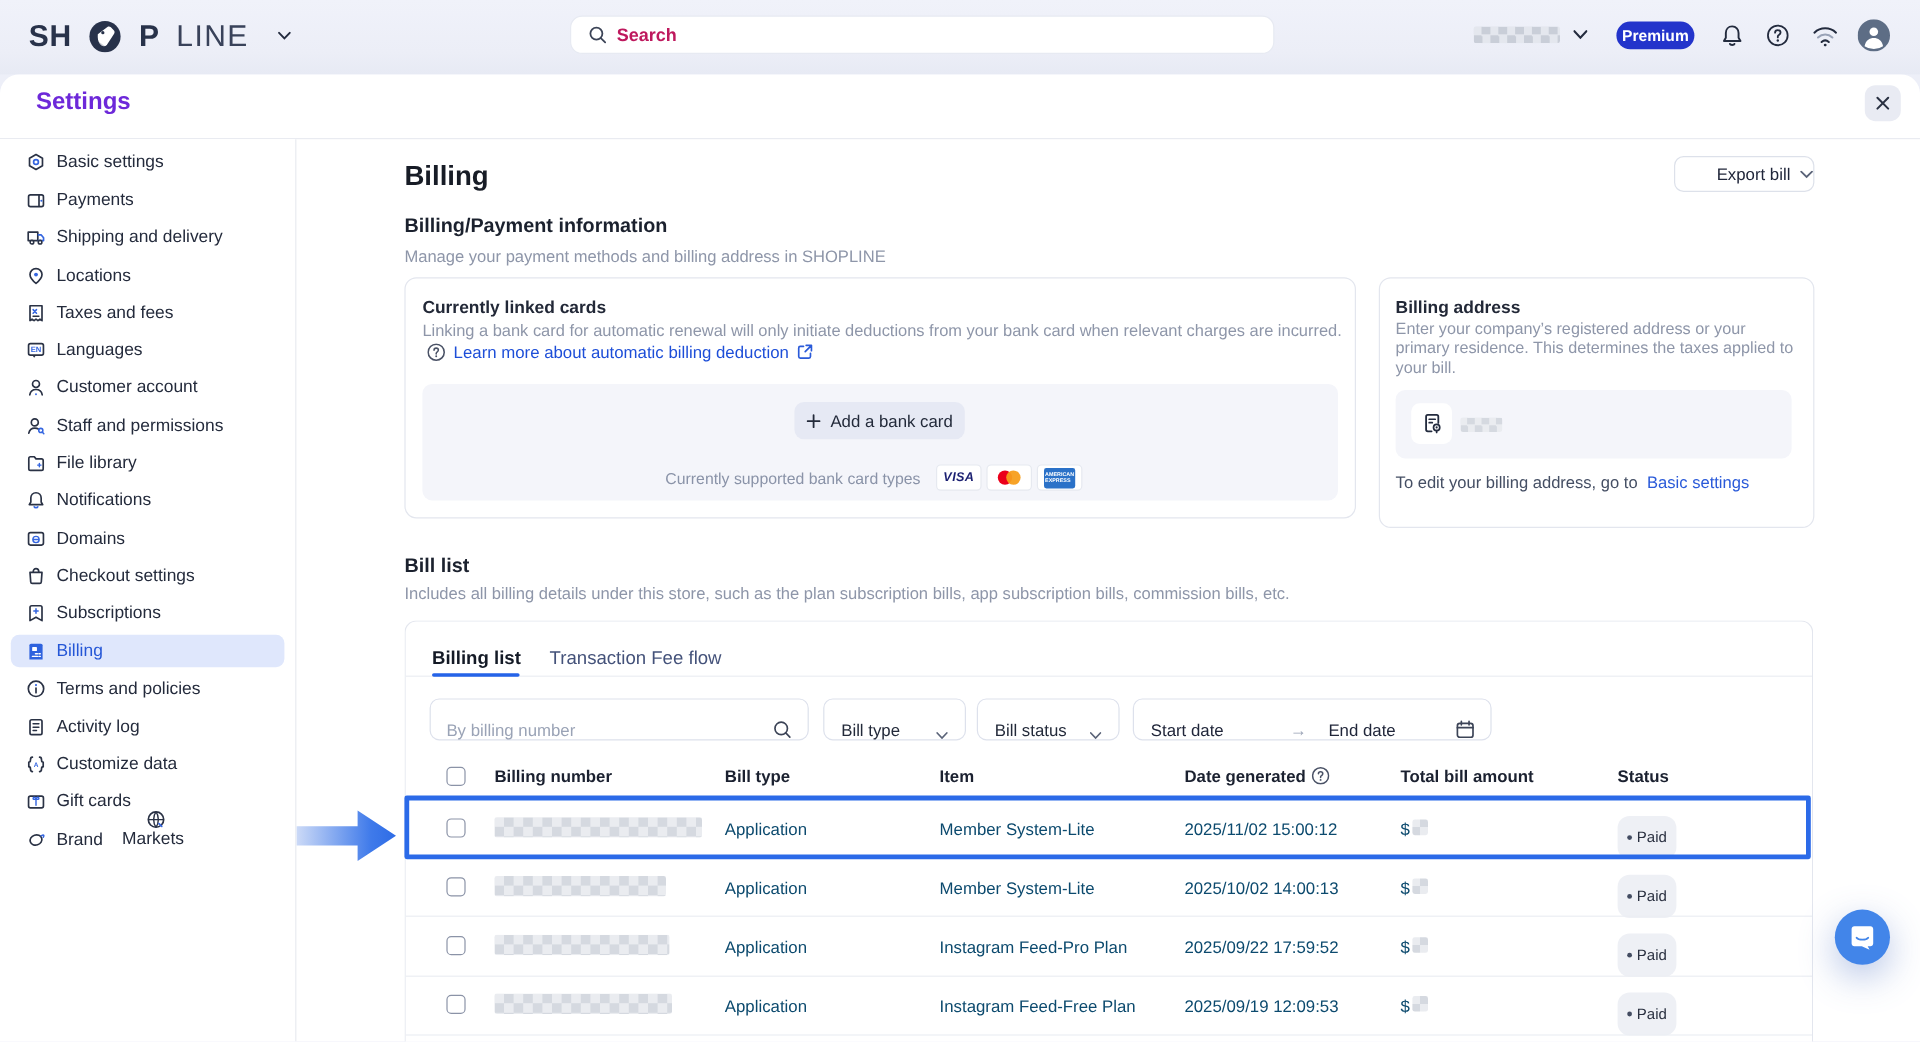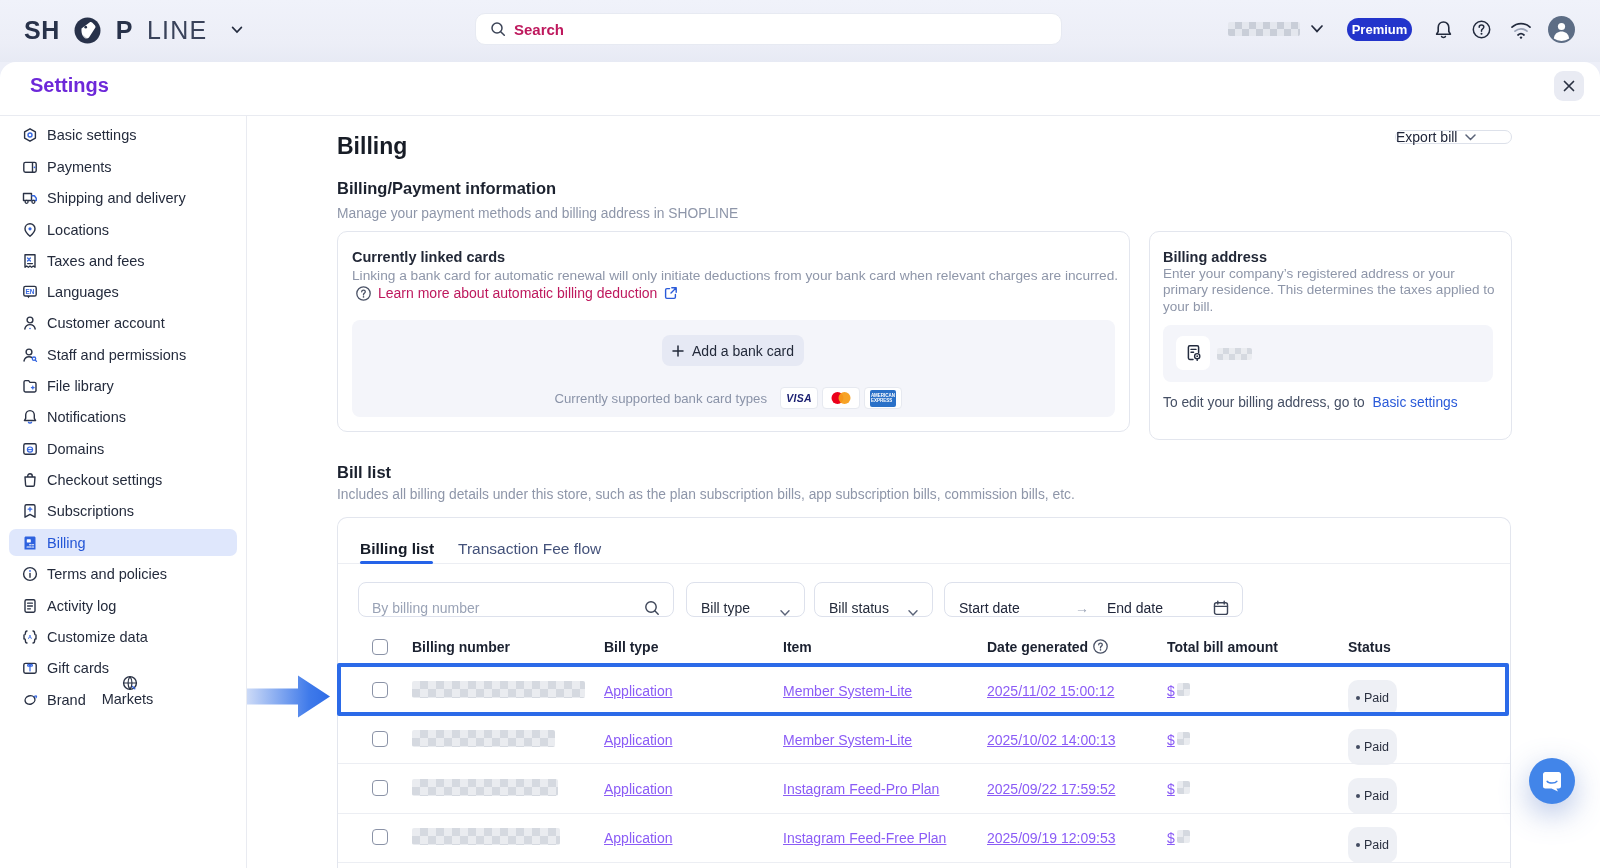--- a/index.html
+++ b/index.html
@@ -30,28 +30,28 @@
 .sitem { position:absolute; left:9px; width:228px; height:27px; display:flex; align-items:center; border-radius:7px; }
 .sitem svg { margin-left:13px; flex:none; }
 .sitem span { margin-left:9px; font-size:14.5px; font-weight:500; color:#242b3c; white-space:nowrap; }
 .sitem.sel { background:#dfe7fc; }
 .sitem.sel span { color:#2456d6; }
 
 
 .card { position:absolute; background:#fff; border:1px solid #e3e6ee; border-radius:10px; }
 .graybox { position:absolute; background:#f4f5fa; border-radius:8px; }
 h1.billing { position:absolute; left:337px; top:133px; font-size:23px; font-weight:bold; color:#171c26; }
-#exportbtn { position:absolute; left:1395px; top:130px; width:117px; height:14px; background:#fff; border:1px solid #dde1ea; border-radius:8px; display:flex; align-items:center; justify-content:flex-start; gap:8px; font-size:14px; color:#20263a; }
+#exportbtn { position:absolute; left:1395px; top:130px; width:117px; height:30px; background:#fff; border:1px solid #dde1ea; border-radius:8px; display:flex; align-items:center; justify-content:flex-end; gap:8px; font-size:14px; color:#20263a; }
 .sechead { position:absolute; font-size:16.5px; font-weight:bold; color:#1b212e; }
 .subtext { position:absolute; font-size:13.8px; color:#8e96a9; }
 .cardtitle { position:absolute; font-size:14.5px; font-weight:bold; color:#222837; }
 
 
 .thead { position:absolute; font-size:14px; font-weight:bold; color:#1b2130; }
-.tcell { position:absolute; font-size:14px; color:#8b5cf6;text-decoration:underline; }
+.tcell { position:absolute; font-size:14px; color:#0c4a6e; }
 .cb { position:absolute; width:16px; height:16px; border:1.5px solid #8b93a7; border-radius:4px; background:#fff; }
 .rowline { position:absolute; left:338px; width:1172px; height:1px; background:#eceef3; }
 .pill { position:absolute; width:49px; height:36px; background:#eef0f5; border-radius:10px; display:flex; align-items:center; justify-content:center; gap:4px; font-size:12.5px; color:#2a3040; }
 .pill i { width:4px; height:4px; border-radius:2px; background:#434c61; }
 .fselect { position:absolute; height:35px; border:1px solid #dde1ec; border-radius:8px; background:#fff; display:flex; align-items:flex-end; font-size:14px; }
 </style>
 </head>
 <body>
 
 <div id="topbar"></div>
@@ -275,21 +275,21 @@
 
 <div class="card" style="left:337px; top:231px; width:793px; height:201px;"></div>
 <div class="cardtitle" style="left:352px; top:249px;">Currently linked cards</div>
 <div class="subtext" style="left:352px; top:268px; font-size:13.7px;">Linking a bank card for automatic renewal will only initiate deductions from your bank card when relevant charges are incurred.</div>
 <div class="abs" style="left:356px; top:285px; display:flex; align-items:center; gap:7px;">
   <svg width="15" height="15" viewBox="0 0 15 15">
       <circle cx="7.5" cy="7.5" r="6.7" stroke="#4a5266" stroke-width="1.3" fill="none"></circle>
       <path d="M5.7 5.8 C5.7 4.8 6.5 4.1 7.5 4.1 C8.6 4.1 9.3 4.8 9.3 5.7 C9.3 6.6 8.7 7 8.2 7.4 C7.7 7.7 7.5 8 7.5 8.6 L7.5 8.9" stroke="#4a5266" stroke-width="1.3" fill="none" stroke-linecap="round"></path>
       <circle cx="7.5" cy="10.9" r="0.8" fill="#4a5266"></circle>
     </svg>
-  <span style="font-size:14px; font-weight:500; color:#be185d;">Learn more about automatic billing deduction</span>
+  <span style="font-size:14px; font-weight:500; color:#1d4ed8;">Learn more about automatic billing deduction</span>
   <svg width="14" height="14" viewBox="0 0 14 14">
       <path d="M5.6 2.6 L2.9 2.6 C2.1 2.6 1.6 3.1 1.6 3.9 L1.6 11.1 C1.6 11.9 2.1 12.4 2.9 12.4 L10.1 12.4 C10.9 12.4 11.4 11.9 11.4 11.1 L11.4 8.4" stroke="#2a5ad9" stroke-width="1.4" fill="none" stroke-linecap="round"></path>
       <path d="M7.8 1.8 L12.2 1.8 L12.2 6.2 M12 2 L7 7" stroke="#2a5ad9" stroke-width="1.4" fill="none" stroke-linecap="round" stroke-linejoin="round"></path>
     </svg>
 </div>
 <div class="graybox" style="left:352px; top:320px; width:763px; height:97px;"></div>
 <div class="abs" style="left:662px; top:335px; width:142px; height:31px; background:#e6e9f4; border-radius:8px; display:flex; align-items:center; justify-content:center; gap:8px; font-size:14px; font-weight:500; color:#232a3a;">
   <svg width="12" height="12" viewBox="0 0 12 12">
       <path d="M6 1 L6 11 M1 6 L11 6" stroke="#232a3a" stroke-width="1.5" stroke-linecap="round"></path>
     </svg>Add a bank card

